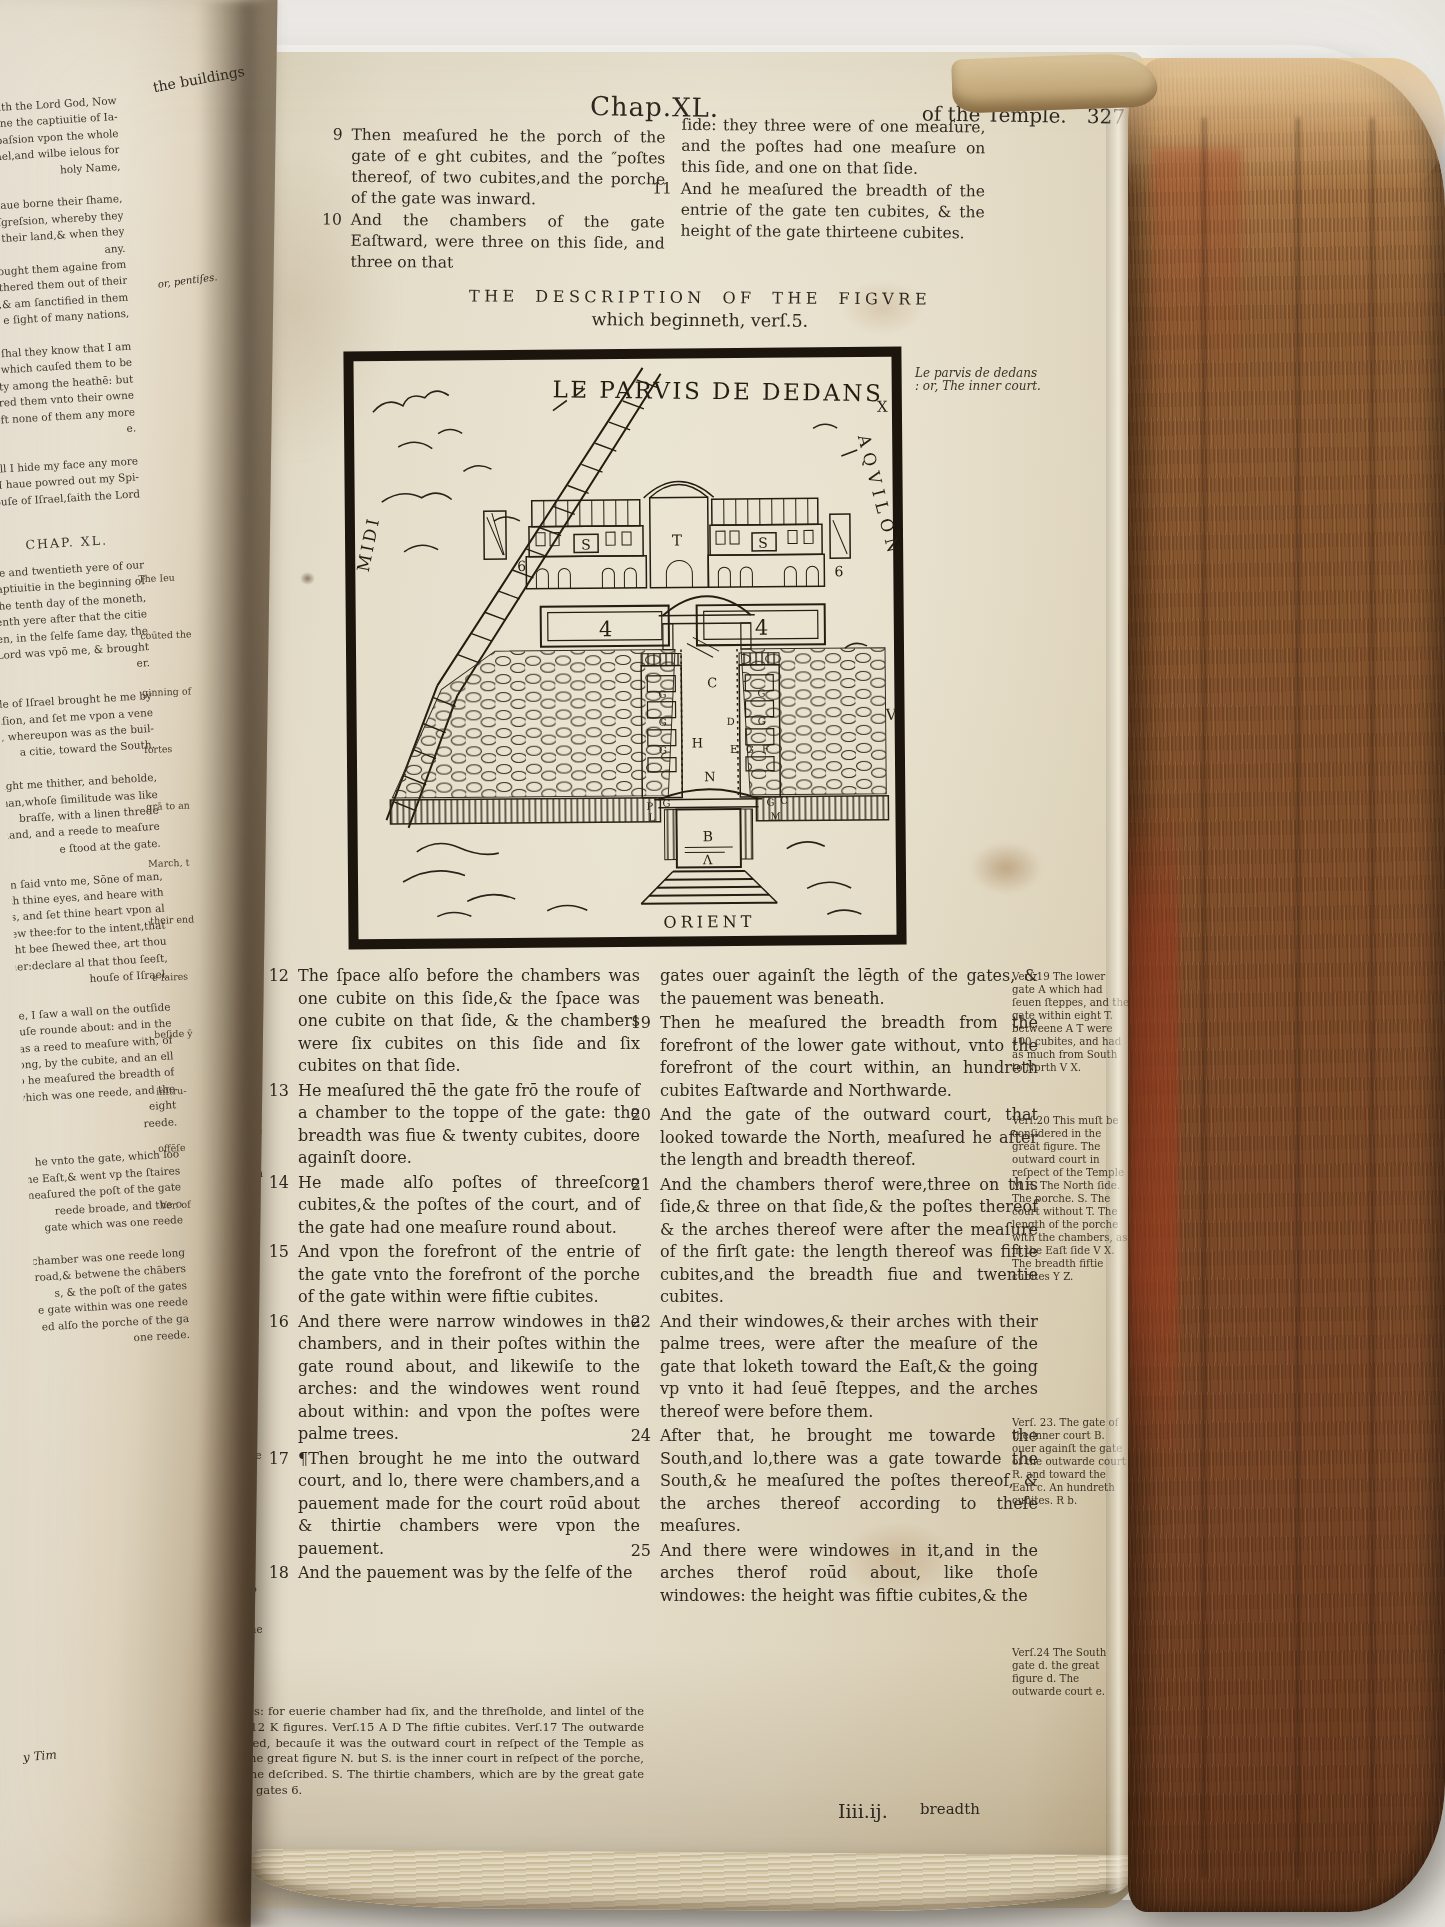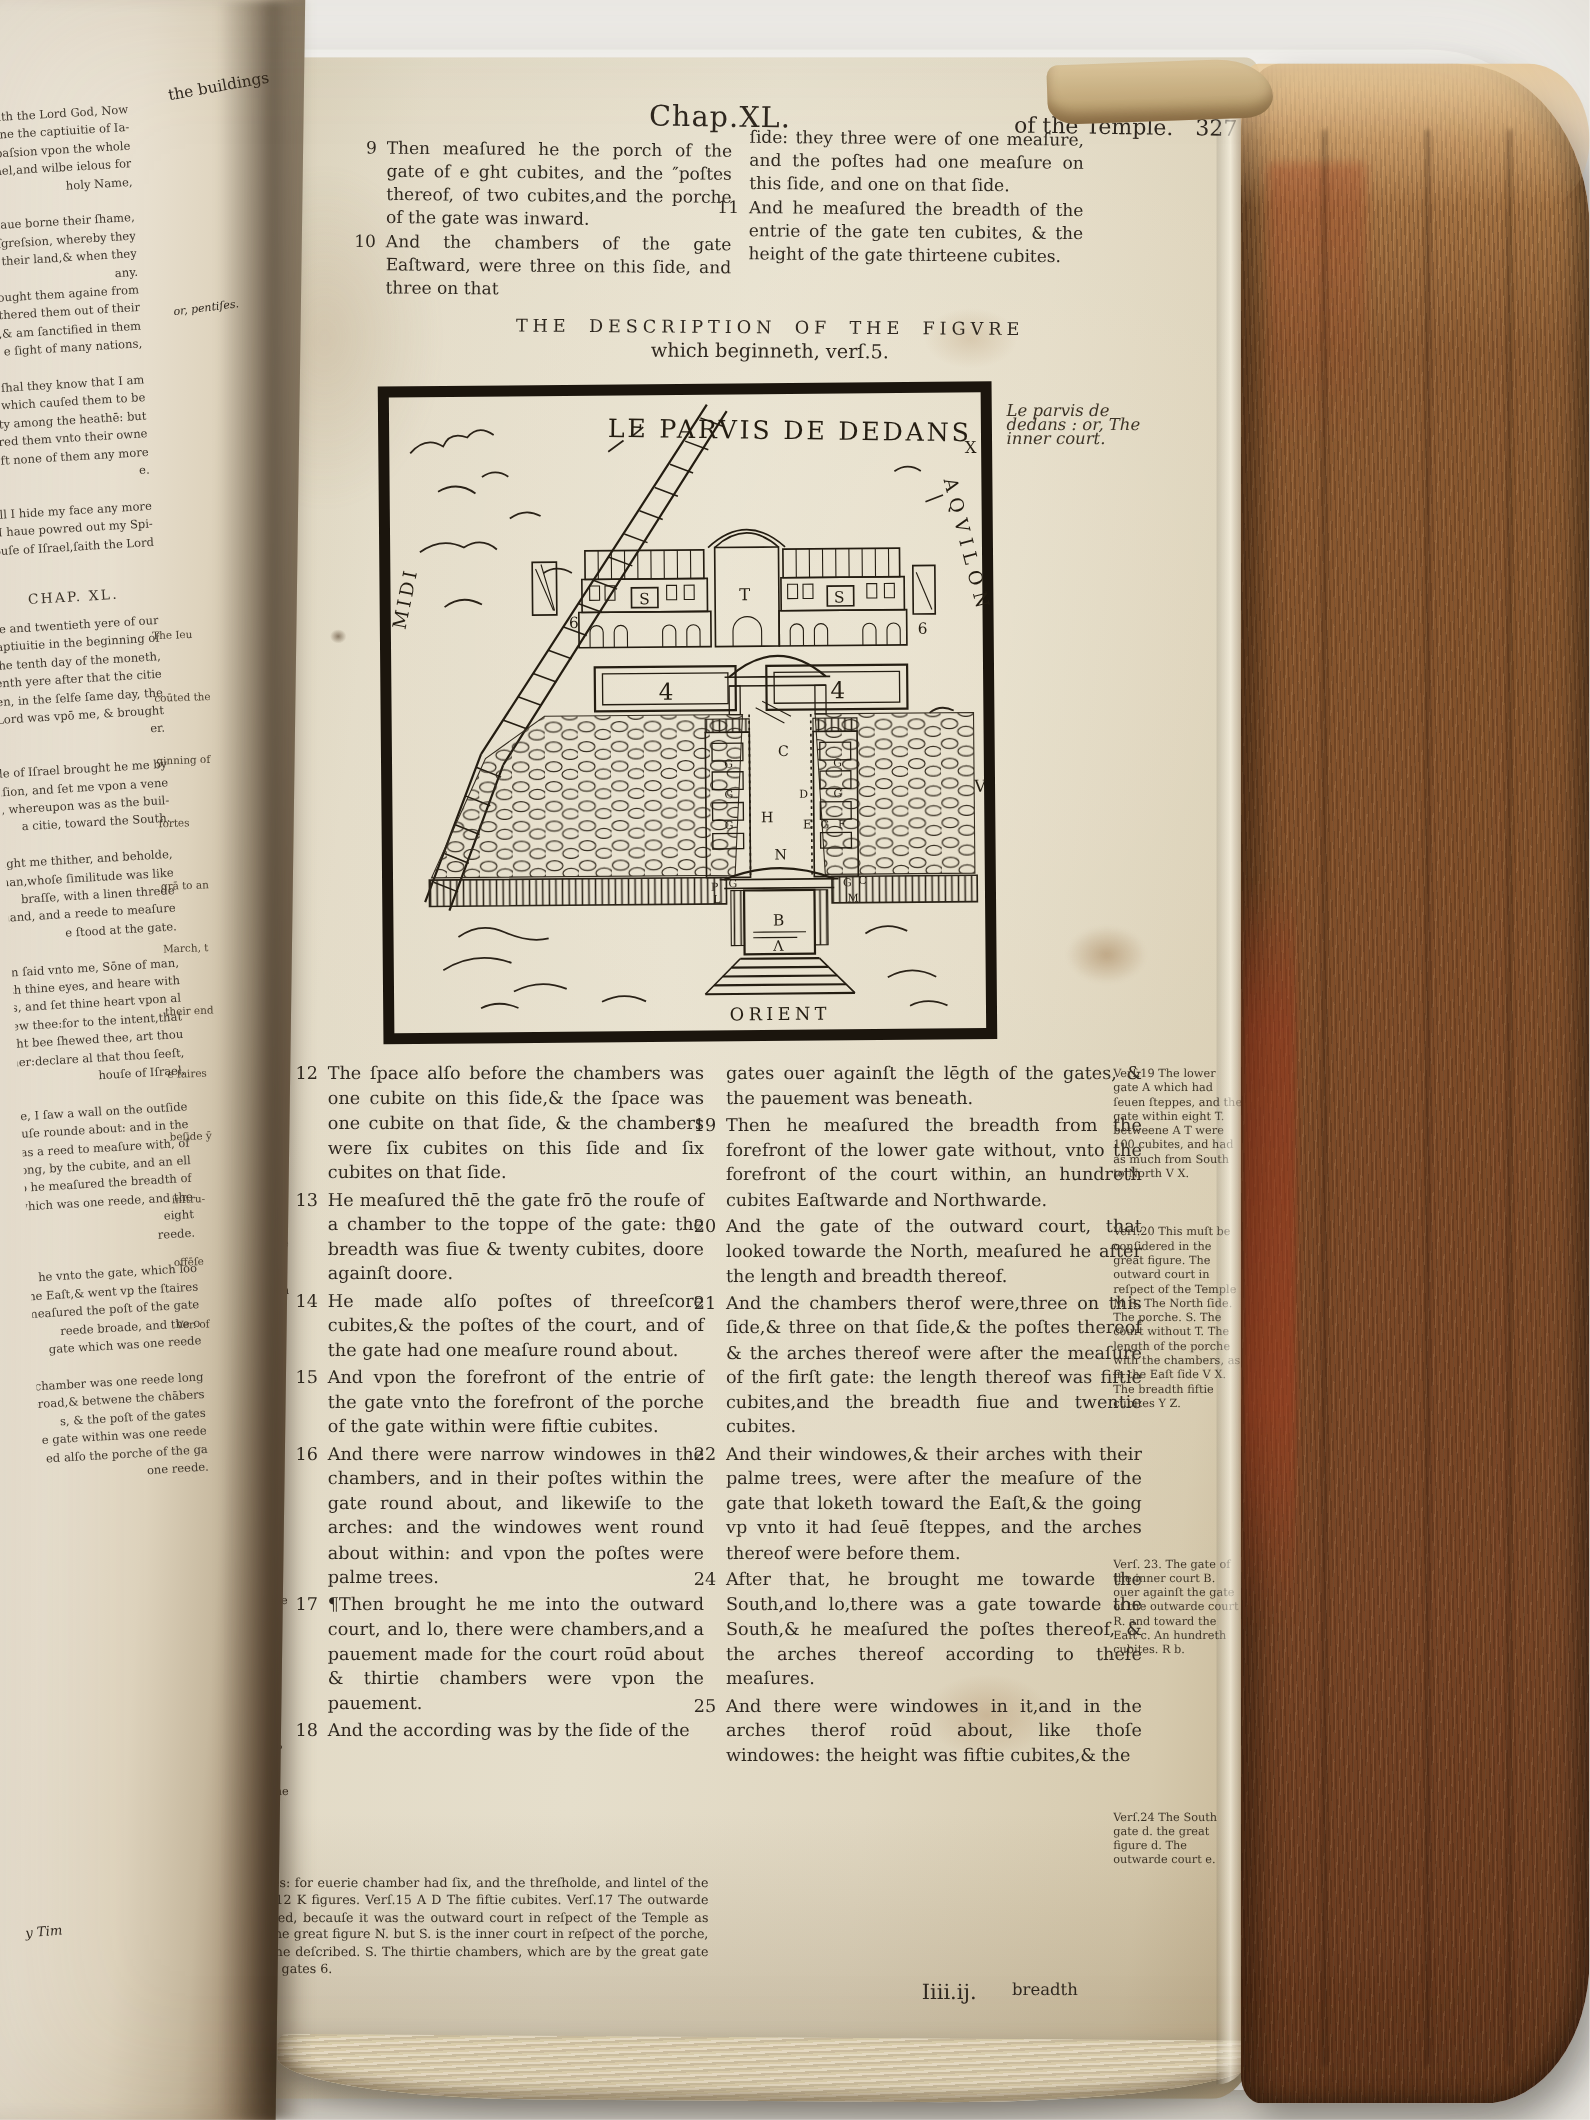--- a/index.html
+++ b/index.html
@@ -47,21 +47,21 @@
   .intro-right{left:505px;top:64px;width:330px;font-size:15.5px;line-height:21px;transform:rotate(.5deg);}
 
   .desc-title{left:240px;top:236px;width:620px;text-align:center;transform:rotate(.4deg);}
   .desc-title .l1{font-size:16px;letter-spacing:4.5px;word-spacing:7px;}
   .desc-title .l2{font-size:17.5px;margin-top:3px;}
 
   .lmargin{left:16px;top:306px;width:97px;font-size:10.3px;line-height:14px;color:#3c3326;}
   .lmargin .mn{margin-bottom:10px;}
 
   .figure-wrap{left:195px;top:296px;width:560px;height:600px;transform:rotate(-.5deg);}
-  .fig-note{left:765px;top:315px;width:128px;font-size:15px;line-height:13px;font-style:italic;color:#3c3326;}
+  .fig-note{left:765px;top:315px;width:128px;font-size:12px;line-height:13px;font-style:italic;color:#3c3326;}
 
   .main-left{left:122px;top:913px;width:368px;font-size:16px;line-height:22.5px;}
   .main-right{left:468px;top:913px;width:404px;font-size:16px;line-height:22.5px;margin-left:16px;}
   .main-left p.verse,.main-right p.verse{margin-bottom:2px;}
 
   .rmn{left:862px;width:118px;font-size:10.3px;line-height:13px;color:#3c3326;}
   .rmn-19{top:918px;} .rmn-20{top:1062px;} .rmn-23{top:1364px;} .rmn-24{top:1594px;}
 
   .bottom-note{left:16px;top:1652px;width:478px;font-size:11.5px;line-height:15.8px;text-align:justify;color:#352d22;}
   .sig{left:688px;top:1748px;font-size:19px;}
@@ -414,21 +414,21 @@
   <div class="rp fig-note">Le parvis de dedans : or, The inner court.</div>
 
   <div class="rp col main-left">
 
   <p class="verse"><span class="vnum">12</span><span>The ſpace alſo before the chambers was one cubite on this ſide,&amp; the ſpace was one cubite on that ſide, &amp; the chambers were ſix cubites on this ſide and ſix cubites on that ſide.</span></p>
       <p class="verse"><span class="vnum">13</span><span>He meaſured thē the gate frō the roufe of a chamber to the toppe of the gate: the breadth was fiue &amp; twenty cubites, doore againſt doore.</span></p>
       <p class="verse"><span class="vnum">14</span><span>He made alſo poſtes of threeſcore cubites,&amp; the poſtes of the court, and of the gate had one meaſure round about.</span></p>
       <p class="verse"><span class="vnum">15</span><span>And vpon the forefront of the entrie of the gate vnto the forefront of the porche of the gate within were fiftie cubites.</span></p>
       <p class="verse"><span class="vnum">16</span><span>And there were narrow windowes in the chambers, and in their poſtes within the gate round about, and likewiſe to the arches: and the windowes went round about within: and vpon the poſtes were palme trees.</span></p>
       <p class="verse"><span class="vnum">17</span><span>¶Then brought he me into the outward court, and lo, there were chambers,and a pauement made for the court roūd about &amp; thirtie chambers were vpon the pauement.</span></p>
-      <p class="verse"><span class="vnum">18</span><span>And the according was by the ſide of the</span></p>
+      <p class="verse"><span class="vnum">18</span><span>And the pauement was by the ſelfe of the</span></p>
     </div>
   <div class="rp col main-right">
 
   <p class="verse"><span class="vnum"></span><span>gates ouer againſt the lēgth of the gates, &amp; the pauement was beneath.</span></p>
       <p class="verse"><span class="vnum">19</span><span>Then he meaſured the breadth from the forefront of the lower gate without, vnto the forefront of the court within, an hundreth cubites Eaſtwarde and Northwarde.</span></p>
       <p class="verse"><span class="vnum">20</span><span>And the gate of the outward court, that looked towarde the North, meaſured he after the length and breadth thereof.</span></p>
       <p class="verse"><span class="vnum">21</span><span>And the chambers therof were,three on this ſide,&amp; three on that ſide,&amp; the poſtes thereof &amp; the arches thereof were after the meaſure of the firſt gate: the length thereof was fiftie cubites,and the breadth fiue and twentie cubites.</span></p>
       <p class="verse"><span class="vnum">22</span><span>And their windowes,&amp; their arches with their palme trees, were after the meaſure of the gate that loketh toward the Eaſt,&amp; the going vp vnto it had ſeuē ſteppes, and the arches thereof were before them.</span></p>
       <p class="verse"><span class="vnum">24</span><span>After that, he brought me towarde the South,and lo,there was a gate towarde the South,&amp; he meaſured the poſtes thereof, &amp; the arches thereof according to theſe meaſures.</span></p>
       <p class="verse"><span class="vnum">25</span><span>And there were windowes in it,and in the arches therof roūd about, like thoſe windowes: the height was fiftie cubites,&amp; the</span></p>

